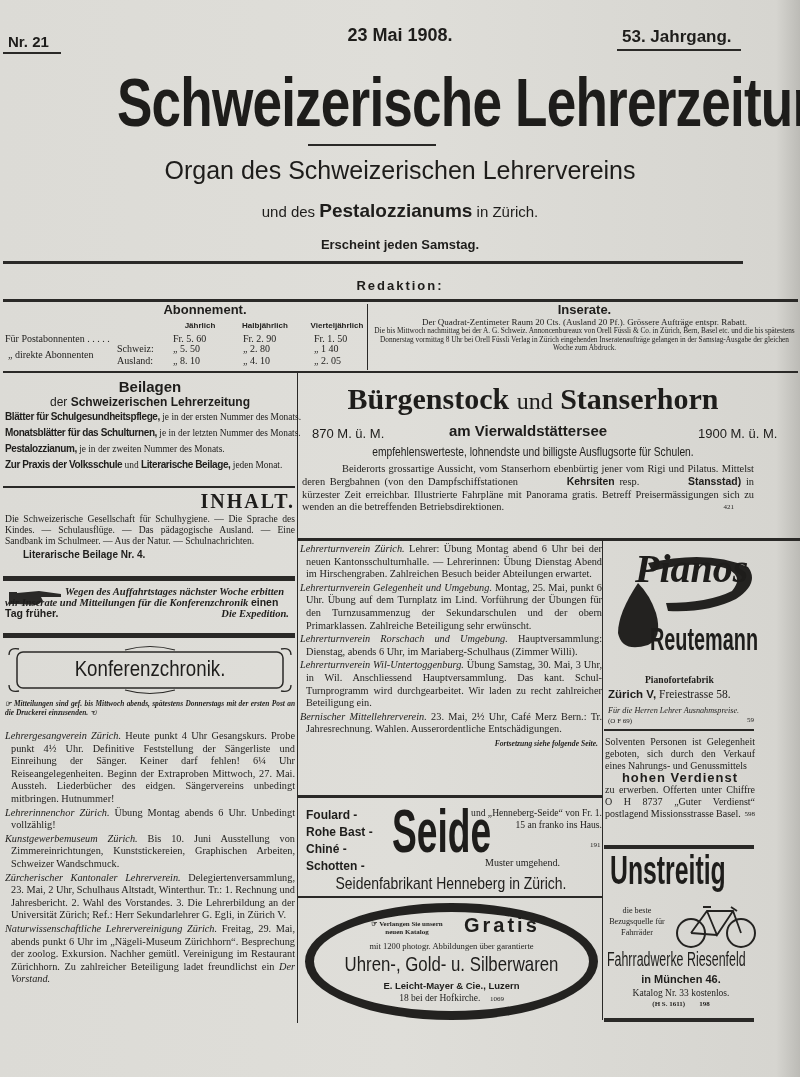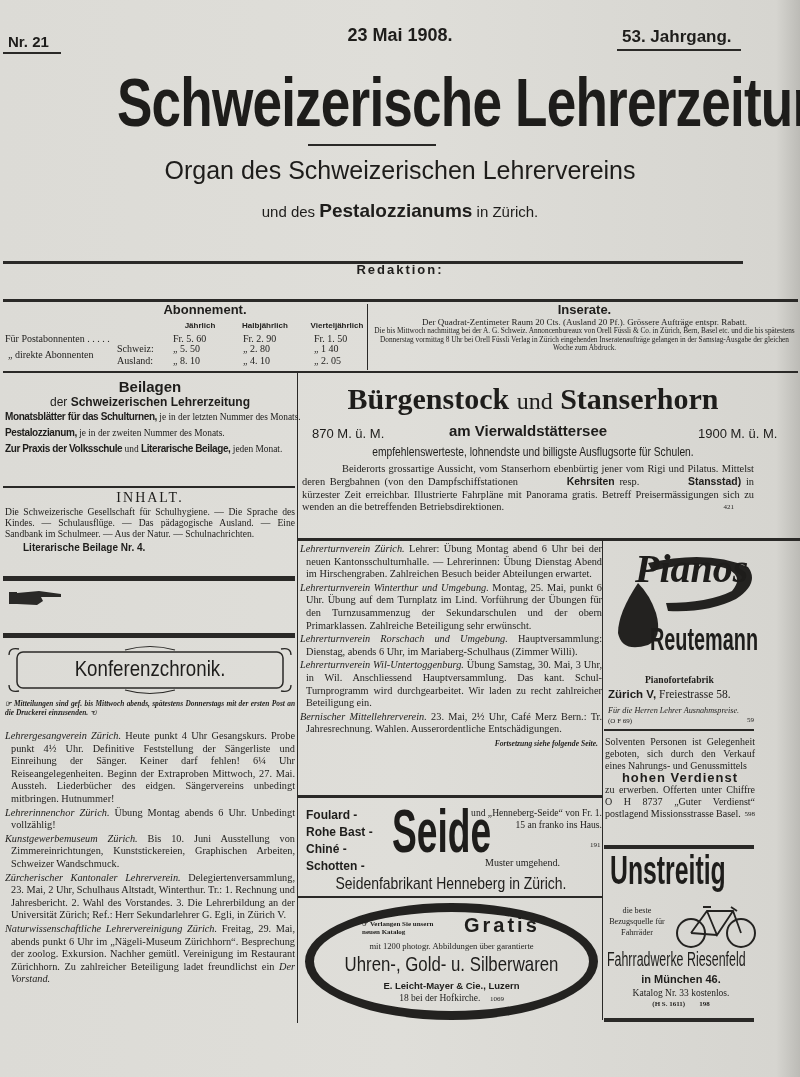--- a/index.html
+++ b/index.html
@@ -25,42 +25,42 @@
   .masthead {
     left: 40px; width: 700px; top: 62px; text-align: center;
     font-size: 68px; font-weight: bold; letter-spacing: -1px;
     transform: scaleX(0.78); transform-origin: center;
     line-height: 80px; white-space: nowrap;
   }
   .organ { left: 0; width: 800px; top: 156px; text-align: center; font-size: 25px; }
   .pestalozzi { left: 0; width: 800px; top: 200px; text-align: center; font-size: 15px; }
   .pestalozzi b { font-size: 19px; }
   .erscheint { left: 0; width: 800px; top: 237px; text-align: center; font-size: 13px; font-weight: bold; }
-  .redaktion-title { left: 0; width: 800px; top: 262px; text-align: center; font-size: 13px; font-weight: bold; letter-spacing: 2px; }
+  .redaktion-title { left: 0; width: 800px; top: 278px; text-align: center; font-size: 13px; font-weight: bold; letter-spacing: 2px; }
   .redaktion-line { left: 0; width: 800px; top: 284px; text-align: center; font-size: 10px; }
 
   
   .abo { left: 5px; top: 302px; width: 360px; height: 68px; font-size: 10px; }
   .abo-title { position:absolute; left:120px; width:160px; top:0; text-align:center; font-size:13px; font-weight:bold; }
   .abo-col { position:absolute; font-size:8px; font-weight:bold; text-align:center; }
   .abo-cell { position:absolute; font-size:10px; white-space:nowrap; }
 
   .inserate { left: 372px; top: 302px; width: 425px; height: 68px; text-align: center; }
   .inserate h3 { font-size: 13px; font-weight: bold; font-family: "Liberation Sans", sans-serif; }
   .inserate .l1 { font-size: 9px; }
   .inserate .l2 { font-size: 7.3px; line-height: 8.5px; }
 
   
   .beilagen { left: 5px; top: 378px; width: 290px; }
   .beilagen h2 { font-size: 15px; text-align: center; font-family: "Liberation Sans", sans-serif; font-weight: bold; }
   .beilagen .sub { font-size: 12px; text-align: center; font-family: "Liberation Sans", sans-serif; }
   .beilagen .item { font-size: 9.4px; line-height: 16px; white-space: nowrap; }
   .beilagen .item b { font-family: "Liberation Sans", sans-serif; font-size: 10px; letter-spacing: -0.4px; }
   .inhalt { left: 5px; top: 490px; width: 290px; }
-  .inhalt h3 { text-align: center; font-size: 14px; letter-spacing: 2px; font-weight: normal; }
+  .inhalt h3 { text-align: right; font-size: 20px; letter-spacing: 2px; font-weight: bold; }
   .inhalt p { font-size: 9.6px; line-height: 11px; text-align: justify; }
   .inhalt .lb { font-size: 10px; font-weight: bold; font-family: "Liberation Sans", sans-serif; margin-left: 18px; margin-top: 3px; }
 
   .notice { left: 5px; top: 580px; width: 290px; height: 52px; }
   .notice .txt { position:absolute; left:0; top:6px; width:290px; font-size:10.5px; font-style:italic; font-weight:bold; line-height:11px; }
   .hand { position:absolute; left:4px; top:8px; width:54px; height:20px; }
 
   .kc-frame { left: 5px; top: 645px; width: 290px; height: 50px; }
   .kc-title { position:absolute; left:0; width:290px; top:11px; text-align:center; font-size:22px; font-family:"Liberation Sans",sans-serif; transform:scaleX(0.85); }
   .kc-note { left: 5px; top: 700px; width: 290px; font-size: 7.4px; font-style: italic; font-weight: bold; line-height: 8.5px; text-align: justify; }
@@ -136,20 +136,21 @@
 
   <div class="abs masthead sans">Schweizerische Lehrerzeitung.</div>
   <div class="rule" style="left:308px;top:144px;width:128px;height:2px;"></div>
 
   <div class="abs organ sans">Organ des Schweizerischen Lehrervereins</div>
   <div class="abs pestalozzi sans">
     <span>und des</span>
     <b>Pestalozzianums</b>
     <span>in Zürich.</span>
   </div>
+  <div class="abs erscheint sans">Erscheint jeden Samstag.</div>
 
   <div class="rule" style="left:3px;top:261px;width:740px;height:3px;"></div>
   <div class="abs redaktion-title sans">Redaktion:</div>
   <div class="rule" style="left:3px;top:299px;width:795px;height:3px;"></div>
 
   <div class="abs abo">
     <div class="abo-title sans">Abonnement.</div>
     <div class="abo-col sans" style="left:165px;top:19px;width:60px;">Jährlich</div>
     <div class="abo-col sans" style="left:230px;top:19px;width:60px;">Halbjährlich</div>
     <div class="abo-col sans" style="left:298px;top:19px;width:68px;">Vierteljährlich</div>
@@ -178,38 +179,44 @@
     <div class="l2">Die bis Mittwoch nachmittag bei der A. G. Schweiz. Annoncenbureaux von Orell Füssli &amp; Co. in Zürich, Bern, Basel etc. und die bis spätestens Donnerstag vormittag 8 Uhr bei Orell Füssli Verlag in Zürich eingehenden Inseratenaufträge gelangen in der Samstag-Ausgabe der gleichen Woche zum Abdruck.</div>
   </div>
   <div class="rule" style="left:3px;top:371px;width:795px;height:2px;"></div>
 
   <div class="rule" style="left:297px;top:373px;width:1px;height:650px;"></div>
   <div class="rule" style="left:602px;top:540px;width:1px;height:480px;"></div>
 
   <div class="abs beilagen">
     <h2>Beilagen</h2>
     <div class="sub"><span>der</span> <b>Schweizerischen Lehrerzeitung</b></div>
+    <div class="item"><b>Blätter für Schulgesundheitspflege,</b><span> je in der ersten Nummer des Monats.</span></div>
     <div class="item"><b>Monatsblätter für das Schulturnen,</b><span> je in der letzten Nummer des Monats.</span></div>
     <div class="item"><b>Pestalozzianum,</b><span> je in der zweiten Nummer des Monats.</span></div>
     <div class="item"><b>Zur Praxis der Volksschule</b><span> und </span><b>Literarische Beilage,</b><span> jeden Monat.</span></div>
   </div>
   <div class="rule" style="left:3px;top:486px;width:292px;height:2px;"></div>
 
   <div class="abs inhalt">
     <h3>INHALT.</h3>
     <p>Die Schweizerische Gesellschaft für Schulhygiene. — Die Sprache des Kindes. — Schulausflüge. — Das pädagogische Ausland. — Eine Sandbank im Schulmeer. — Aus der Natur. — Schulnachrichten.</p>
     <div class="lb">Literarische Beilage Nr. 4.</div>
   </div>
 
   <div class="rule" style="left:3px;top:576px;width:292px;height:5px;"></div>
   <div class="abs notice">
     <svg class="hand" viewBox="0 0 54 20">
       <rect x="0" y="4" width="8" height="12" fill="#2a2927"></rect>
       <path d="M8 5 L30 3 L52 6 L52 9 L32 9 L34 13 L28 17 L8 16 Z" fill="#2a2927"></path>
     </svg>
+    <div class="txt">
+      <span style="display:inline-block;width:60px;"></span><span>Wegen des Auffahrtstages nächster Woche erbitten wir Inserate und Mitteilungen für die Konferenzchronik</span>
+      <b class="sans" style="font-style:normal;">einen Tag früher.</b>
+      <span style="float:right;margin-right:6px;">Die Expedition.</span>
+    </div>
   </div>
   <div class="rule" style="left:3px;top:633px;width:292px;height:5px;"></div>
 
   <div class="abs kc-frame">
     <svg width="290" height="50" style="position:absolute;left:0;top:0;">
       <rect x="12" y="7" width="266" height="36" rx="6" fill="none" stroke="#2a2927" stroke-width="1.5"></rect>
       <path d="M4 10 Q4 2 14 4 M286 10 Q286 2 276 4 M4 40 Q4 48 14 46 M286 40 Q286 48 276 46" fill="none" stroke="#2a2927" stroke-width="1.3"></path>
       <path d="M120 5 Q145 -2 170 5 M120 45 Q145 52 170 45" fill="none" stroke="#2a2927" stroke-width="1.2"></path>
     </svg>
     <div class="kc-title">Konferenzchronik.</div>
@@ -236,21 +243,21 @@
     <div class="tag">empfehlenswerteste, lohnendste und billigste Ausflugsorte für Schulen.</div>
     <div class="body">
       <span>Beiderorts grossartige Aussicht, vom Stanserhorn ebenbürtig jener vom Rigi und Pilatus. Mittelst deren Bergbahnen (von den Dampfschiffstationen </span><b>Kehrsiten</b><span> resp. </span><b>Stansstad)</b><span> in kürzester Zeit erreichbar. Illustrierte Fahrpläne mit Panorama gratis. Betreff Preisermässigungen sich zu wenden an die betreffenden Betriebsdirektionen.</span>
       <span class="adnum" style="float:right;margin-right:20px;">421</span>
     </div>
   </div>
   <div class="rule" style="left:298px;top:538px;width:502px;height:3px;"></div>
 
   <div class="abs entries mid-entries">
     <div class="e"><span class="org">Lehrerturnverein Zürich.</span> <span>Lehrer: Übung Montag abend 6 Uhr bei der neuen Kantonsschulturnhalle. — Lehrerinnen: Übung Dienstag Abend im Hirschengraben. Zahlreichen Besuch beider Abteilungen erwartet.</span></div>
-    <div class="e"><span class="org">Lehrerturnverein Winterthur und Umgebung.</span> <span>Montag, 25. Mai, punkt 6 Uhr. Übung auf dem Turnplatz im Lind. Vorführung der Übungen für den Turnzusammenzug der Sekundarschulen und der obern Primarklassen. Zahlreiche Beteiligung sehr erwünscht.</span></div>
+    <div class="e"><span class="org">Lehrerturnverein Gelegenheit und Umgebung.</span> <span>Montag, 25. Mai, punkt 6 Uhr. Übung auf dem Turnplatz im Lind. Vorführung der Übungen für den Turnzusammenzug der Sekundarschulen und der obern Primarklassen. Zahlreiche Beteiligung sehr erwünscht.</span></div>
     <div class="e"><span class="org">Lehrerturnverein Rorschach und Umgebung.</span> <span>Hauptversammlung: Dienstag, abends 6 Uhr, im Mariaberg-Schulhaus (Zimmer Willi).</span></div>
     <div class="e"><span class="org">Lehrerturnverein Wil-Untertoggenburg.</span> <span>Übung Samstag, 30. Mai, 3 Uhr, in Wil. Anschliessend Hauptversammlung. Das kant. Schul-Turnprogramm wird durchgearbeitet. Wir laden zu recht zahlreicher Beteiligung ein.</span></div>
     <div class="e"><span class="org">Bernischer Mittellehrerverein.</span> <span>23. Mai, 2½ Uhr, Café Merz Bern.: Tr. Jahresrechnung. Wahlen. Ausserordentliche Entschädigungen.</span></div>
     <div class="cont">Fortsetzung siehe folgende Seite.</div>
   </div>
 
   <div class="rule" style="left:298px;top:795px;width:304px;height:3px;"></div>
 
   <div class="abs seide">
     <div class="types">
@@ -261,21 +268,21 @@
     </div>
     <div class="big">Seide</div>
     <div class="right">und „Henneberg-Seide“ von Fr. 1. 15 an franko ins Haus.</div>
     <div class="abs adnum" style="left:290px;top:44px;">191</div>
     <div class="muster">Muster umgehend.</div>
     <div class="foot">Seidenfabrikant Henneberg in Zürich.</div>
   </div>
   <div class="rule" style="left:298px;top:896px;width:304px;height:2px;"></div>
 
   <div class="abs uhren">
-    <div class="a" style="width:90px;">☞ Verlangen Sie unsern neuen Katalog</div>
+    <div class="a" style="width:90px;text-align:center;">☞ Verlangen Sie unsern neuen Katalog</div>
     <div class="gratis">Gratis</div>
     <div class="b">mit 1200 photogr. Abbildungen über garantierte</div>
     <div class="c">Uhren-, Gold- u. Silberwaren</div>
     <div class="d">E. Leicht-Mayer &amp; Cie., Luzern</div>
     <div class="e2"><span>18 bei der Hofkirche.</span> &nbsp;&nbsp;&nbsp;<span class="adnum">1069</span></div>
   </div>
 
   <div class="abs pianos" style="height:190px;">
     <svg class="swirl" viewBox="0 0 150 100">
       <path d="M30 30 Q10 60 10 80 Q14 100 40 92 Q55 85 48 60 Q42 42 30 30 Z" fill="#232220"></path>

